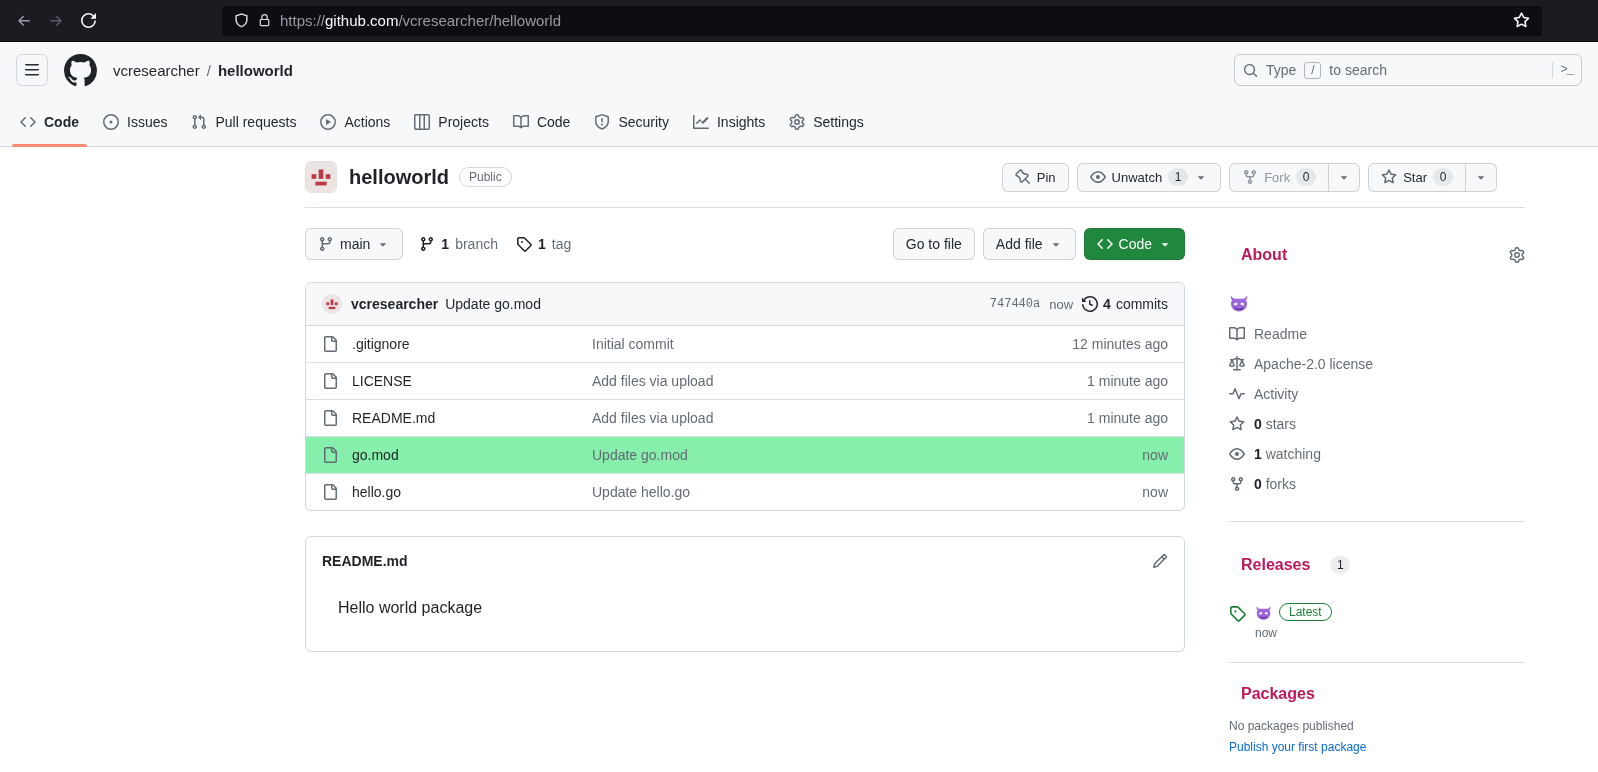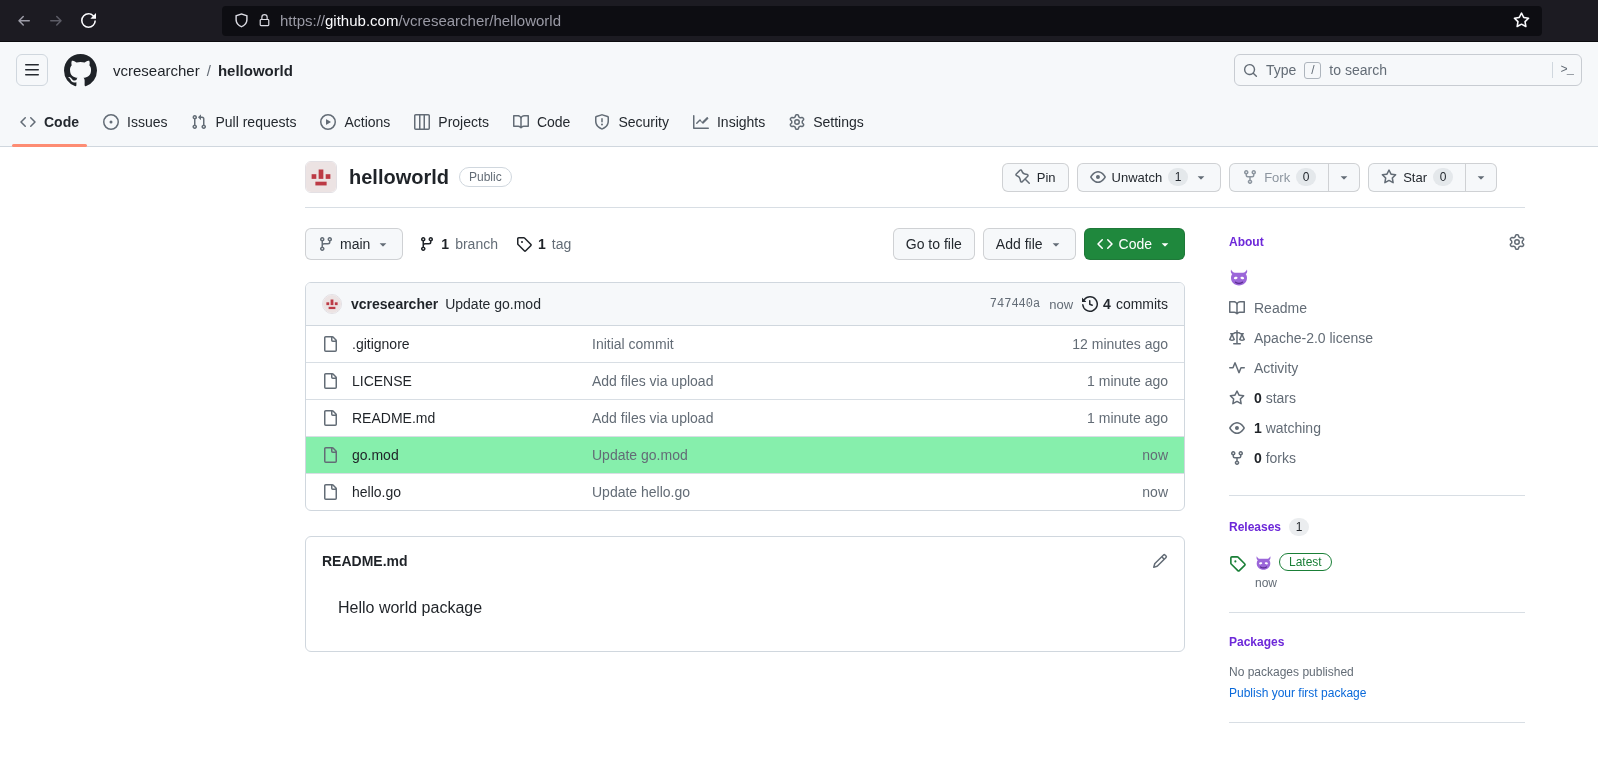--- a/index.html
+++ b/index.html
@@ -96,21 +96,21 @@
   .f-date { color:#636c76; text-align:right; }
 
   
   .readme-box { border:1px solid #d0d7de; border-radius:6px; margin-top:25px; padding:16px; height:116px; }
   .readme-head { display:flex; align-items:flex-start; }
   .readme-title { font-size:14px; font-weight:700; }
   .readme-edit { margin-left:auto; color:#636c76; cursor:pointer; }
   .readme-body { margin:30px 16px 0; font-size:16px; color:#1f2328; }
 
   
-  .sidebar h2 { font-size:12px; font-weight:700; margin:0; color:#6d28d9; }
+  .sidebar h2 { font-size:16px; font-weight:700; margin:12px; color:#be185d; }
   .about-head { display:flex; align-items:center; justify-content:space-between; padding-top:6px; }
   .about-head .s-gear { color:#636c76; cursor:pointer; }
   .about-emoji { margin:17px 0 6px; }
   .about-list { list-style:none; margin:6px 0 0; padding:0; }
   .about-list li { display:flex; align-items:center; gap:9px; padding:7px 0; color:#636c76; font-size:14px; cursor:pointer; }
   .about-list li .s-icon { color:#636c76; flex:none; }
   .about-list li strong { color:#1f2328; font-weight:700; }
   .sidebar hr { border:0; border-top:1px solid #d8dee4; margin:22px 0; }
   .section-head { display:flex; align-items:center; gap:8px; }
   .release-row { display:flex; align-items:flex-start; gap:9px; margin-top:17px; cursor:pointer; }

